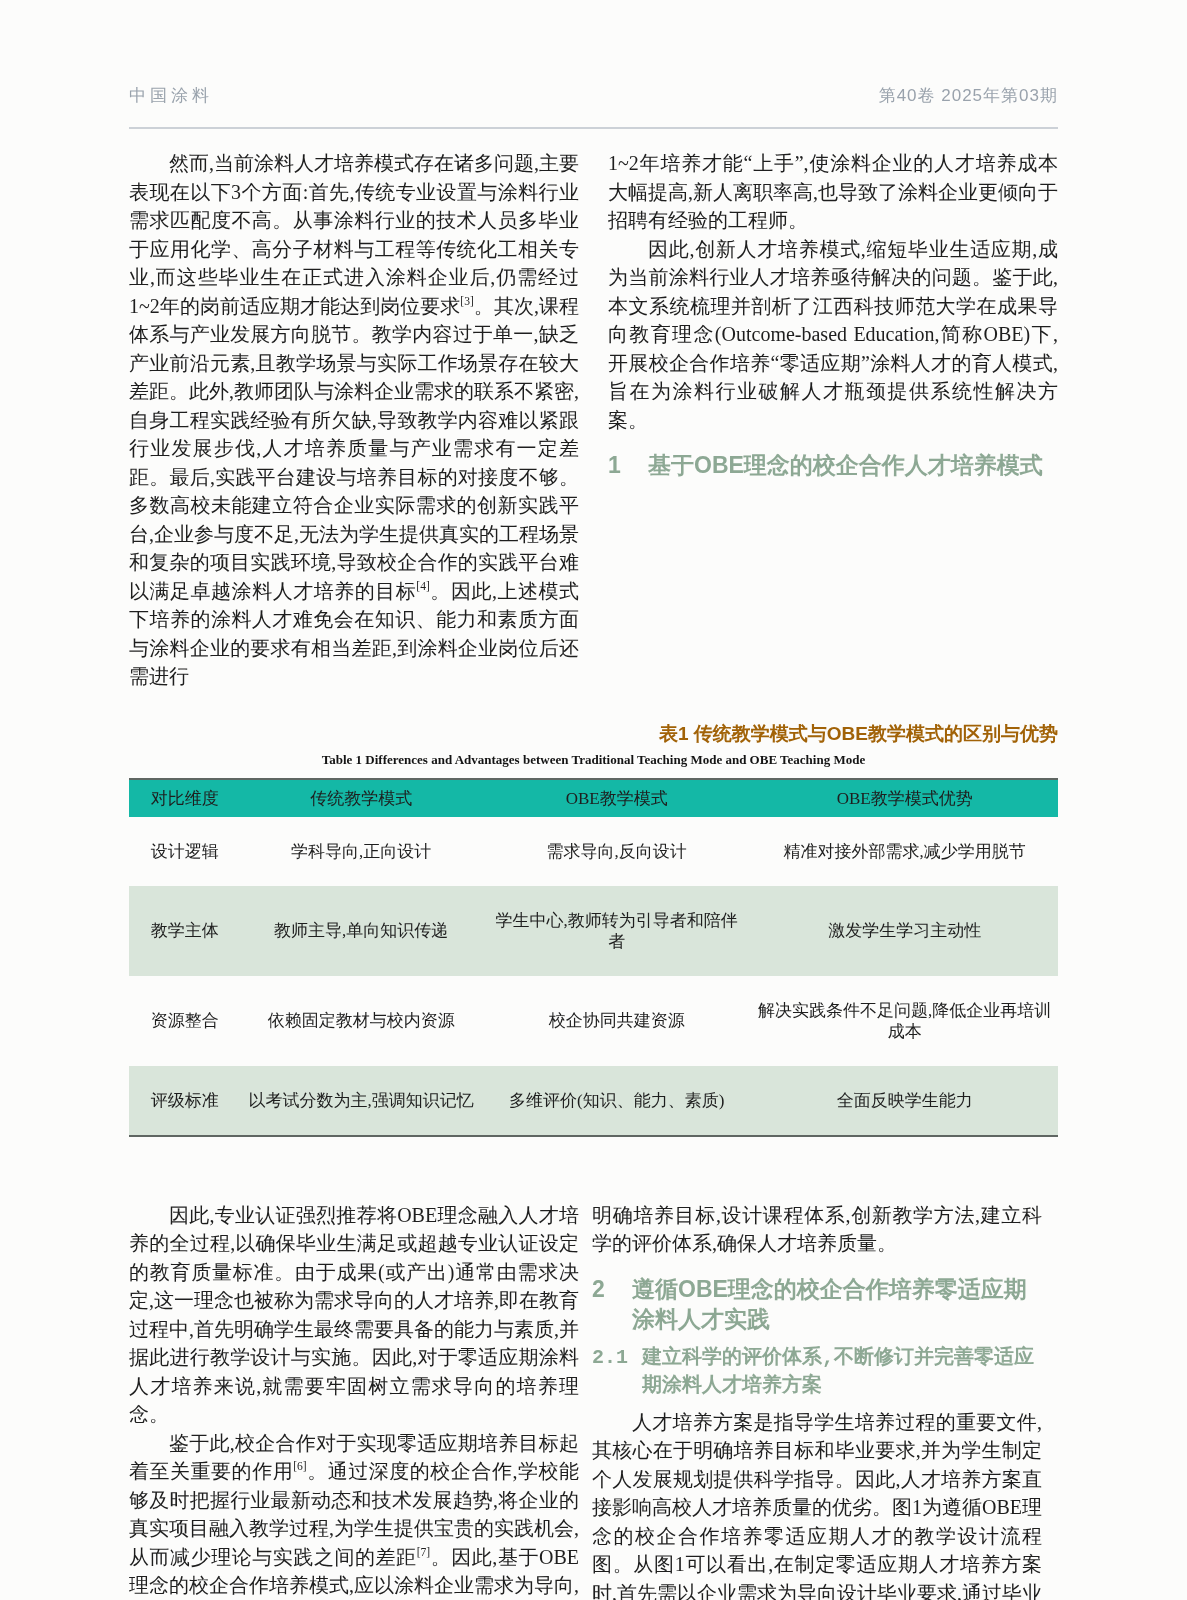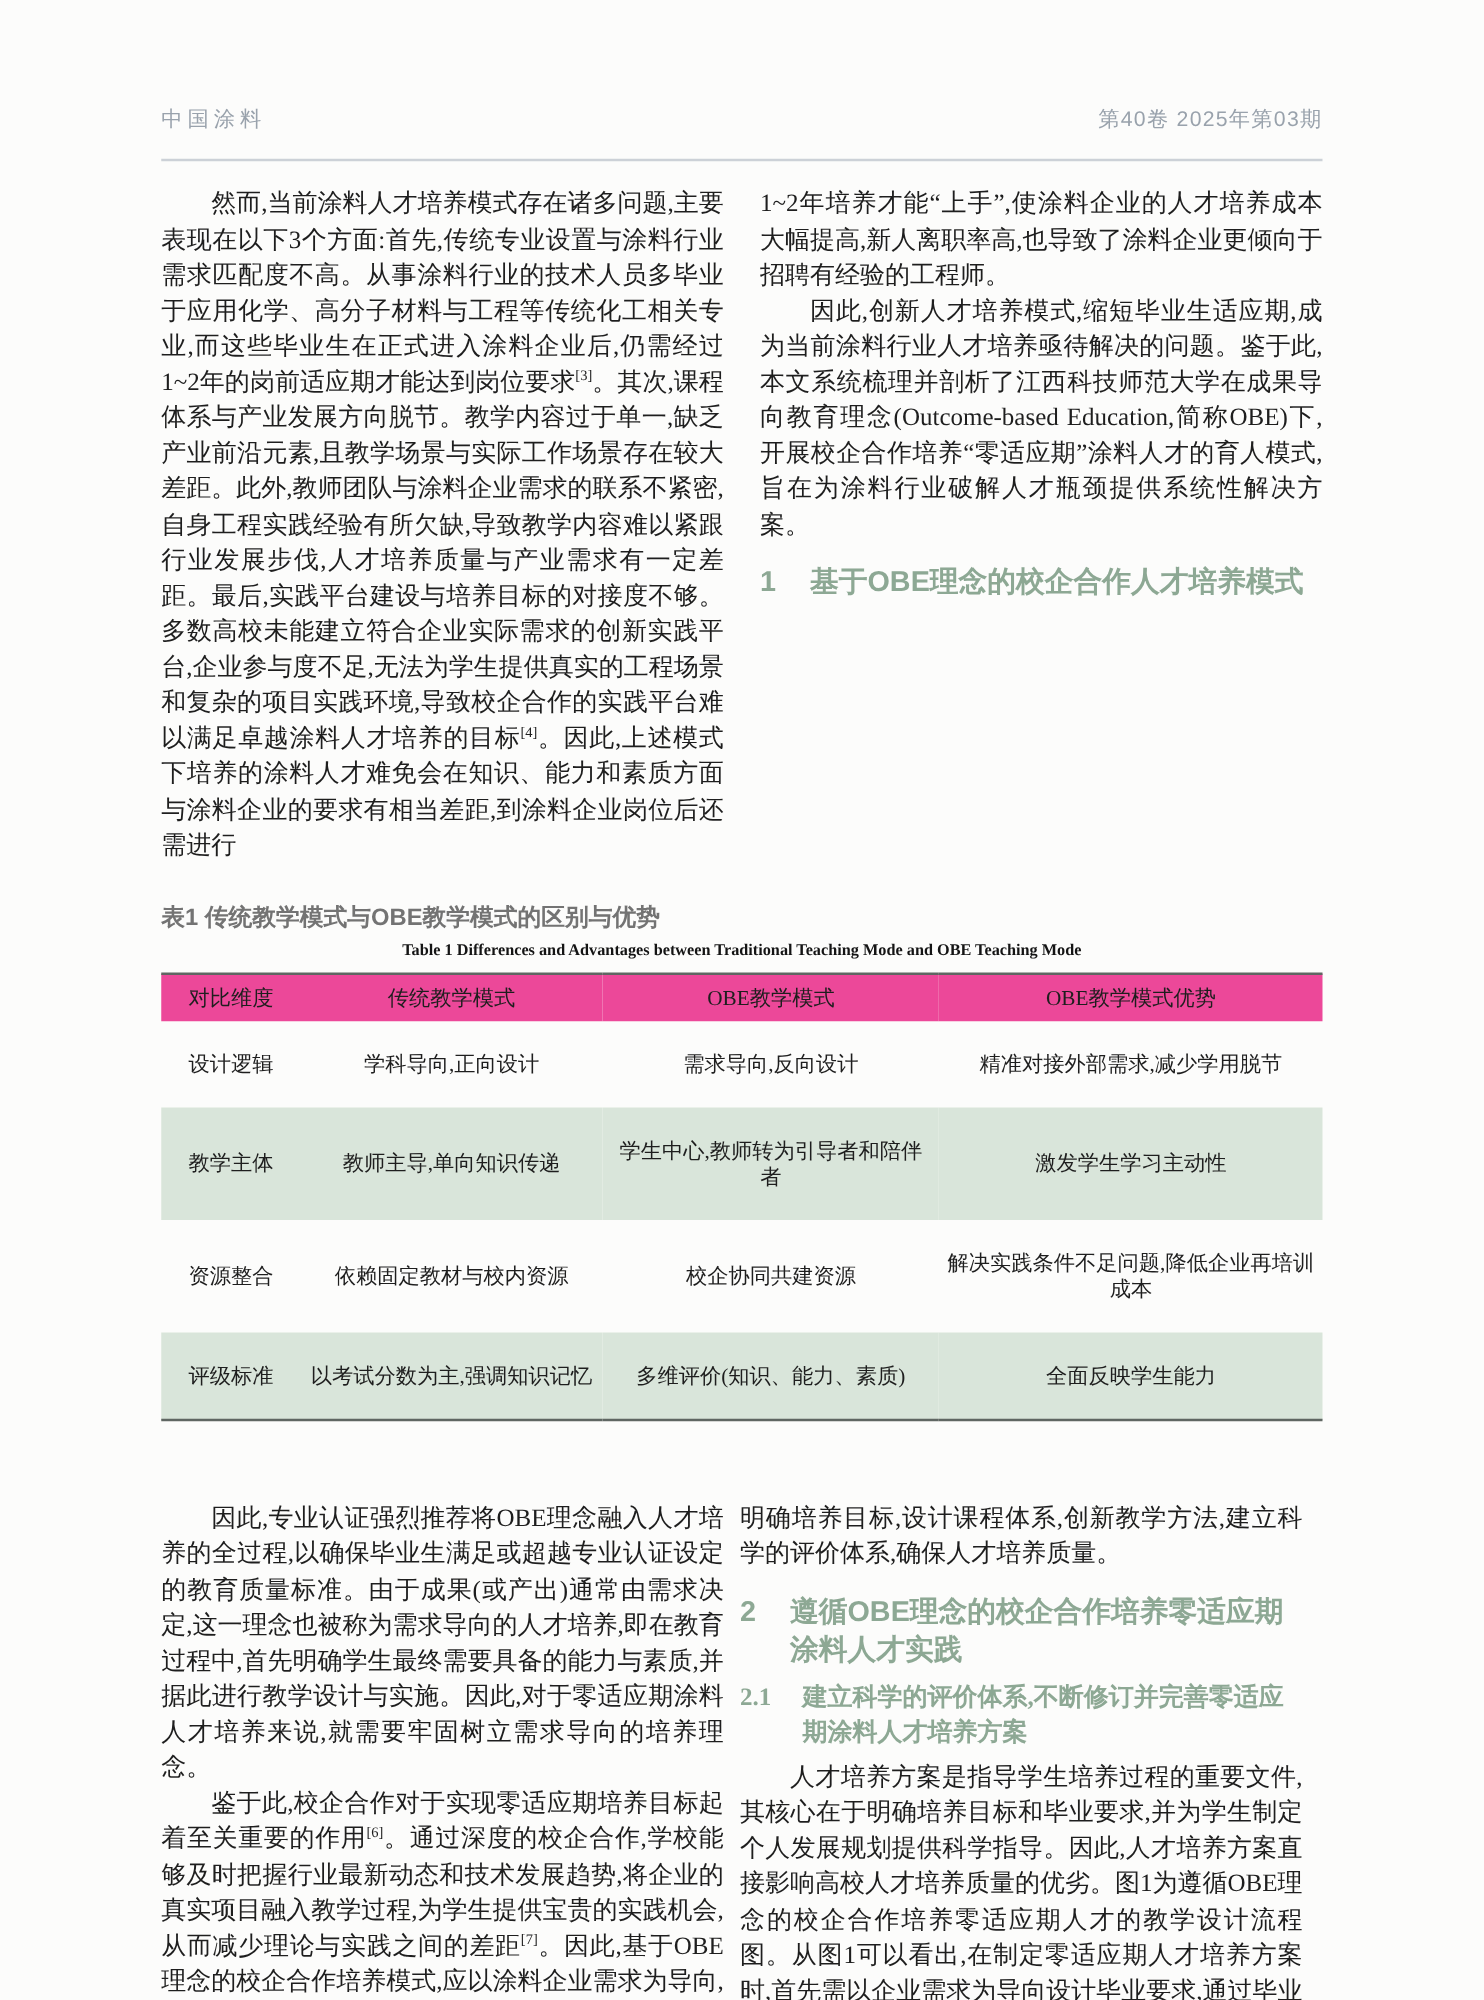--- a/index.html
+++ b/index.html
@@ -59,57 +59,57 @@
     font-size: 23px;
     line-height: 30px;
     text-align: left;
   }
   .section-heading .sec-num { flex: 0 0 40px; }
   .section-heading .sec-title { flex: 1; }
   .subsection-heading {
     display: flex;
     margin: 4px 0 8px 0;
     color: #8da894;
-    font-family: Liberation Serif, serif;
+    font-family: Liberation Mono, monospace;
     font-weight: bold;
     font-size: 20px;
     line-height: 28px;
     text-align: left;
   }
   .subsection-heading .sub-num { flex: 0 0 50px; }
   .subsection-heading .sub-title { flex: 1; }
 
   
   .table-block { margin-top: 30px; }
   .tbl-caption-cn {
-    text-align: left;
+    text-align: right;
     font-family: "Liberation Sans", "DejaVu Sans", sans-serif;
     font-weight: bold;
     font-size: 19px;
-    color: #737373;
+    color: #a16207;
   }
   .tbl-caption-en {
     text-align: center;
     font-family: "Liberation Serif", "DejaVu Serif", serif;
     font-weight: bold;
     font-size: 13px;
     margin-top: 5px;
     color: #141414;
   }
   table.obe-table {
     width: 100%;
     border-collapse: collapse;
     margin-top: 10px;
     border-top: 2px solid #5f6662;
     border-bottom: 2px solid #5f6662;
     font-size: 17px;
     color: #1e1e1e;
   }
   table.obe-table th {
-    background: #ec4899;
+    background: #14b8a6;
     font-weight: normal;
     padding: 8px 16px;
     text-align: center;
     line-height: 21px;
   }
   table.obe-table td {
     padding: 24px 6px;
     text-align: center;
     line-height: 21px;
   }

